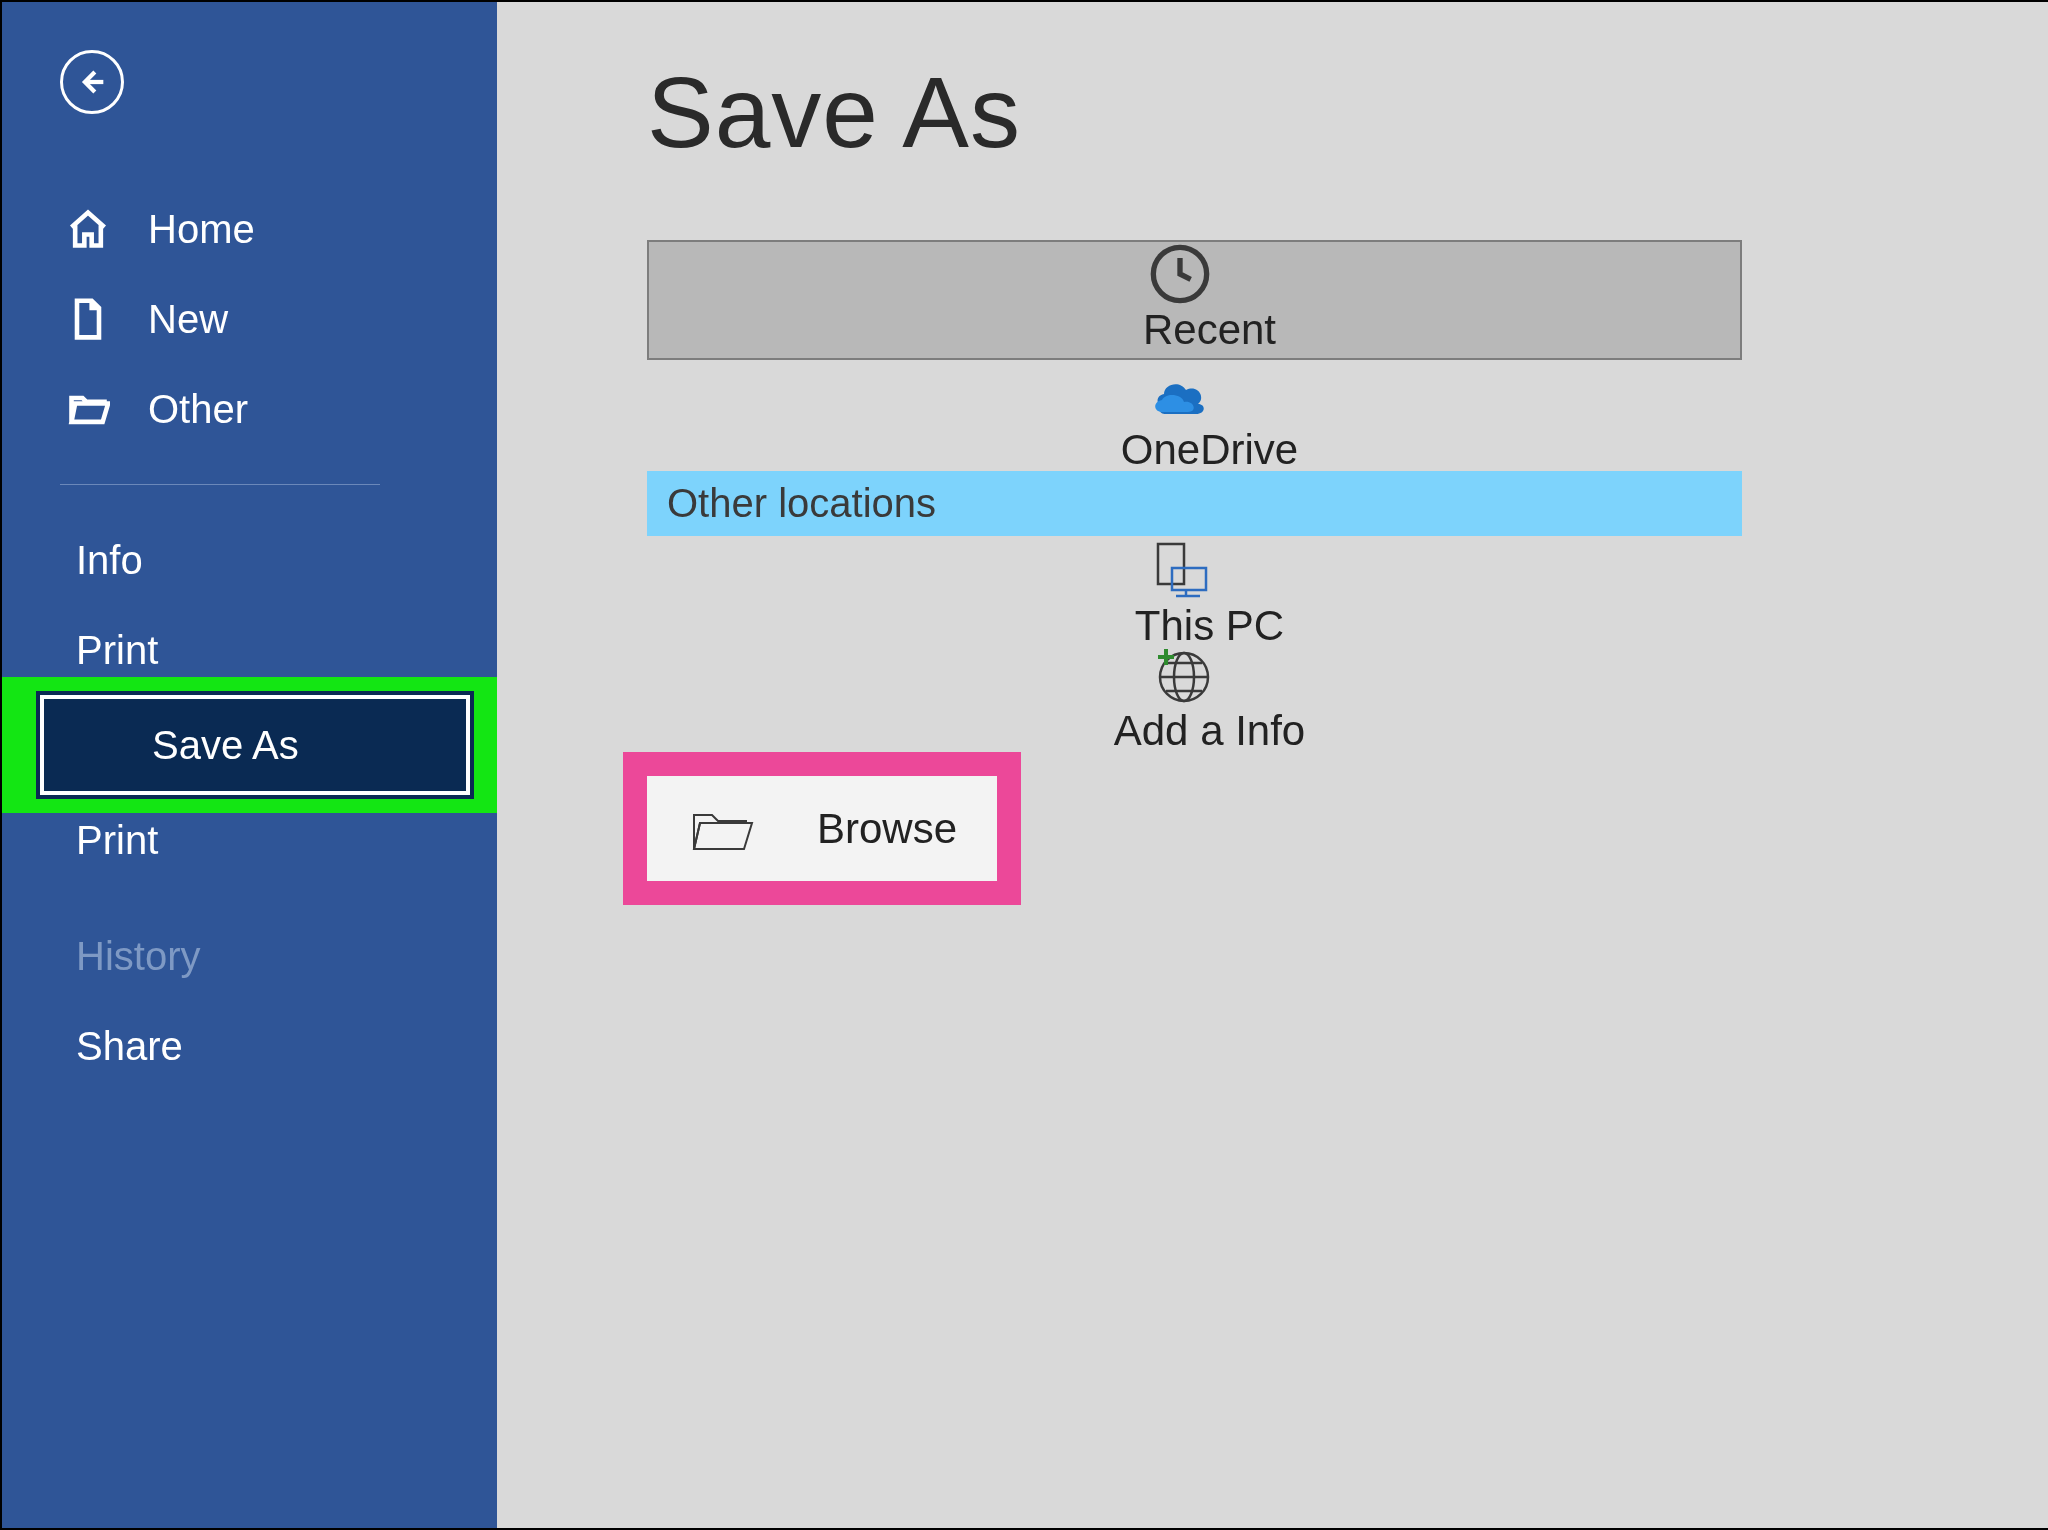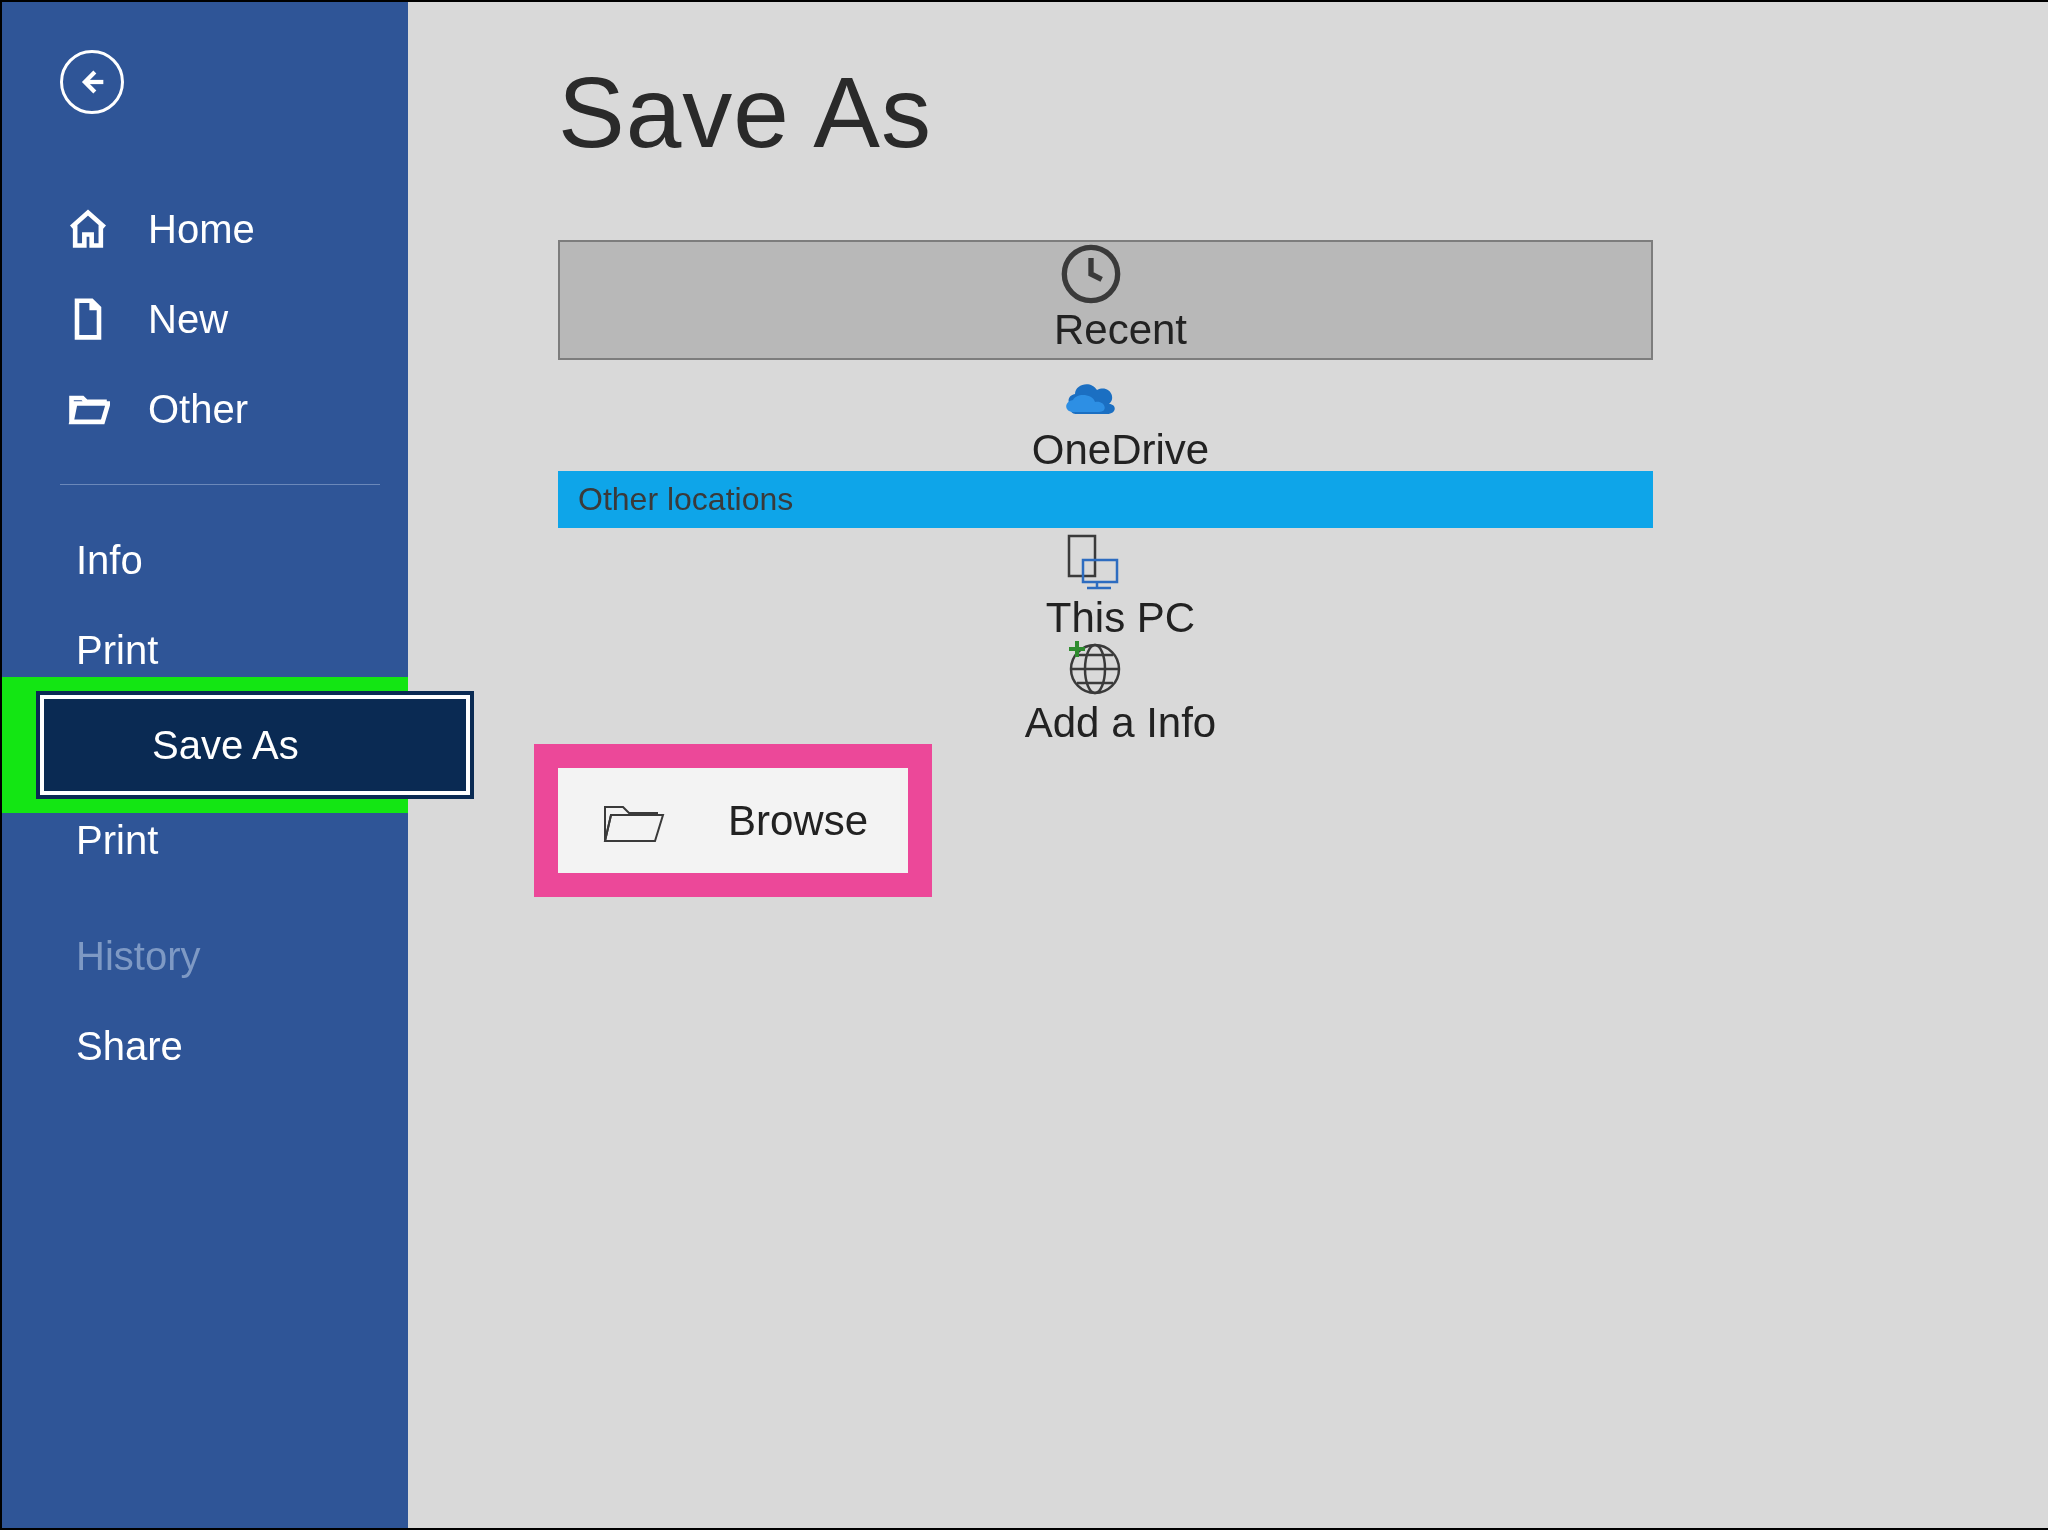--- a/index.html
+++ b/index.html
@@ -1,21 +1,21 @@
 <!DOCTYPE html>
 <html><head>
 <meta charset="utf-8">
 <style>
   * { box-sizing: border-box; margin: 0; padding: 0; }
   html, body { width: 2048px; height: 1530px; font-family: "Segoe UI", "Segoe UI Light", Arial, sans-serif; overflow: hidden; }
   body { display: flex; background: #d9d9d9; }
 
   
   .sidebar {
-    width: 408px;
+    width: 497px;
     height: 100%;
     background: #2f5597;
     color: #ffffff;
     padding: 50px 0 0 0;
     position: relative;
   }
   .back-btn {
     margin-left: 60px;
     width: 64px; height: 64px;
     border: 3px solid #ffffff;
@@ -103,23 +103,23 @@
   .loc-item .icon { width: 90px; display: flex; align-items: center; justify-content: center; margin-right: 60px; }
   .loc-item .icon svg { width: 64px; height: 64px; }
   .loc-item.recent {
     background: #b8b8b8;
     border: 2px solid #7d7d7d;
     height: 120px;
   }
   .loc-item.recent .icon svg { stroke: #3a3a3a; fill: none; stroke-width: 2; }
 
   .section-hdr {
-    background: #0ea5e9;
+    background: #7dd3fc;
     color: #3a3a3a;
-    font-size: 32px;
+    font-size: 40px;
     padding: 10px 0 10px 20px;
     margin-top: 6px;
   }
 
   .browse-hilite {
     display: inline-block;
     background: #ec4899;
     padding: 24px;
     margin-top: 6px;
     margin-left: -24px;

